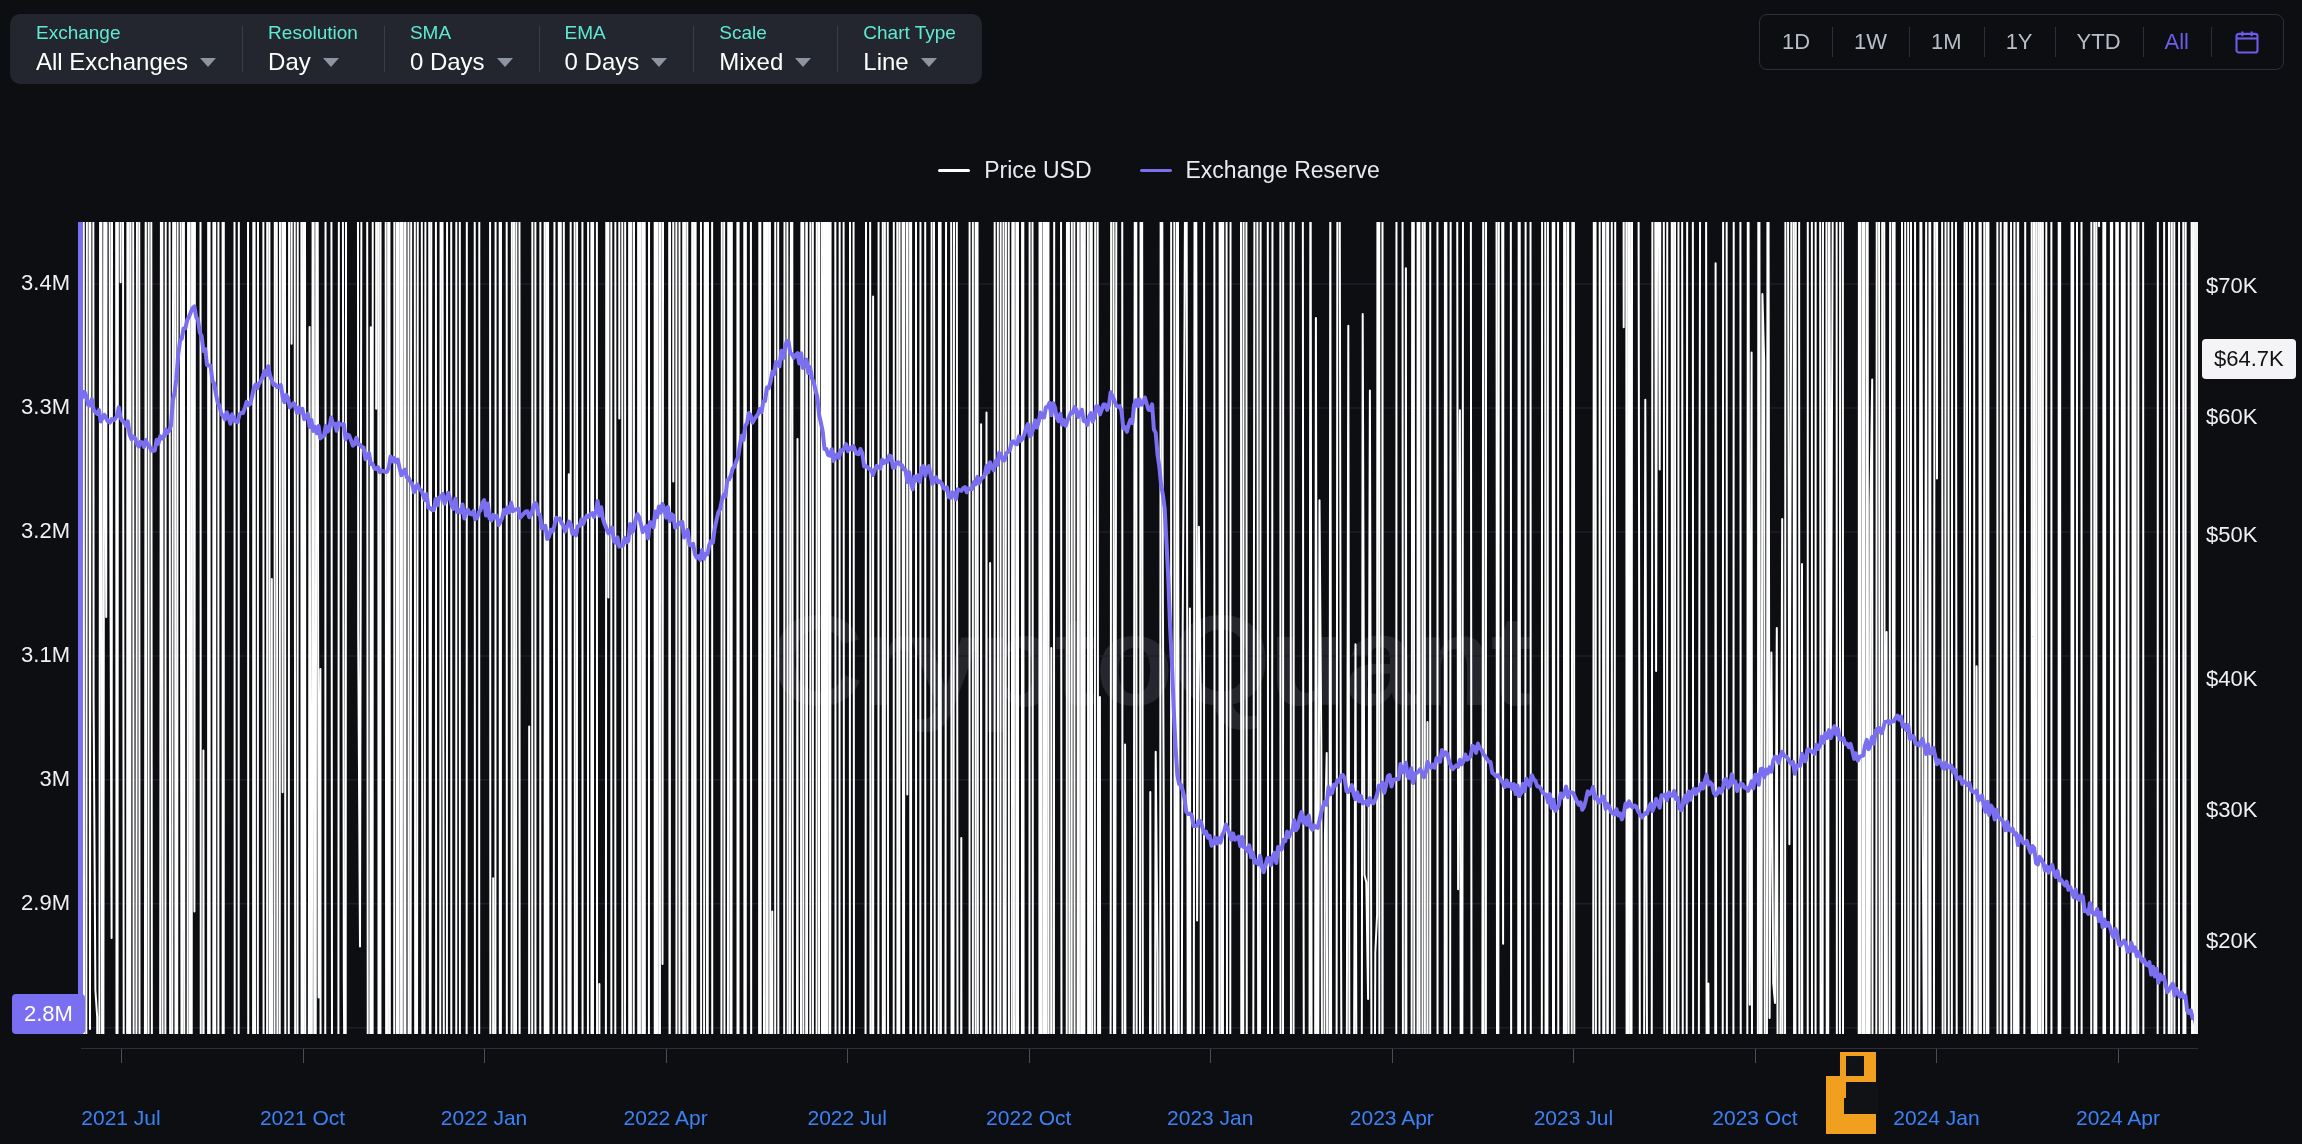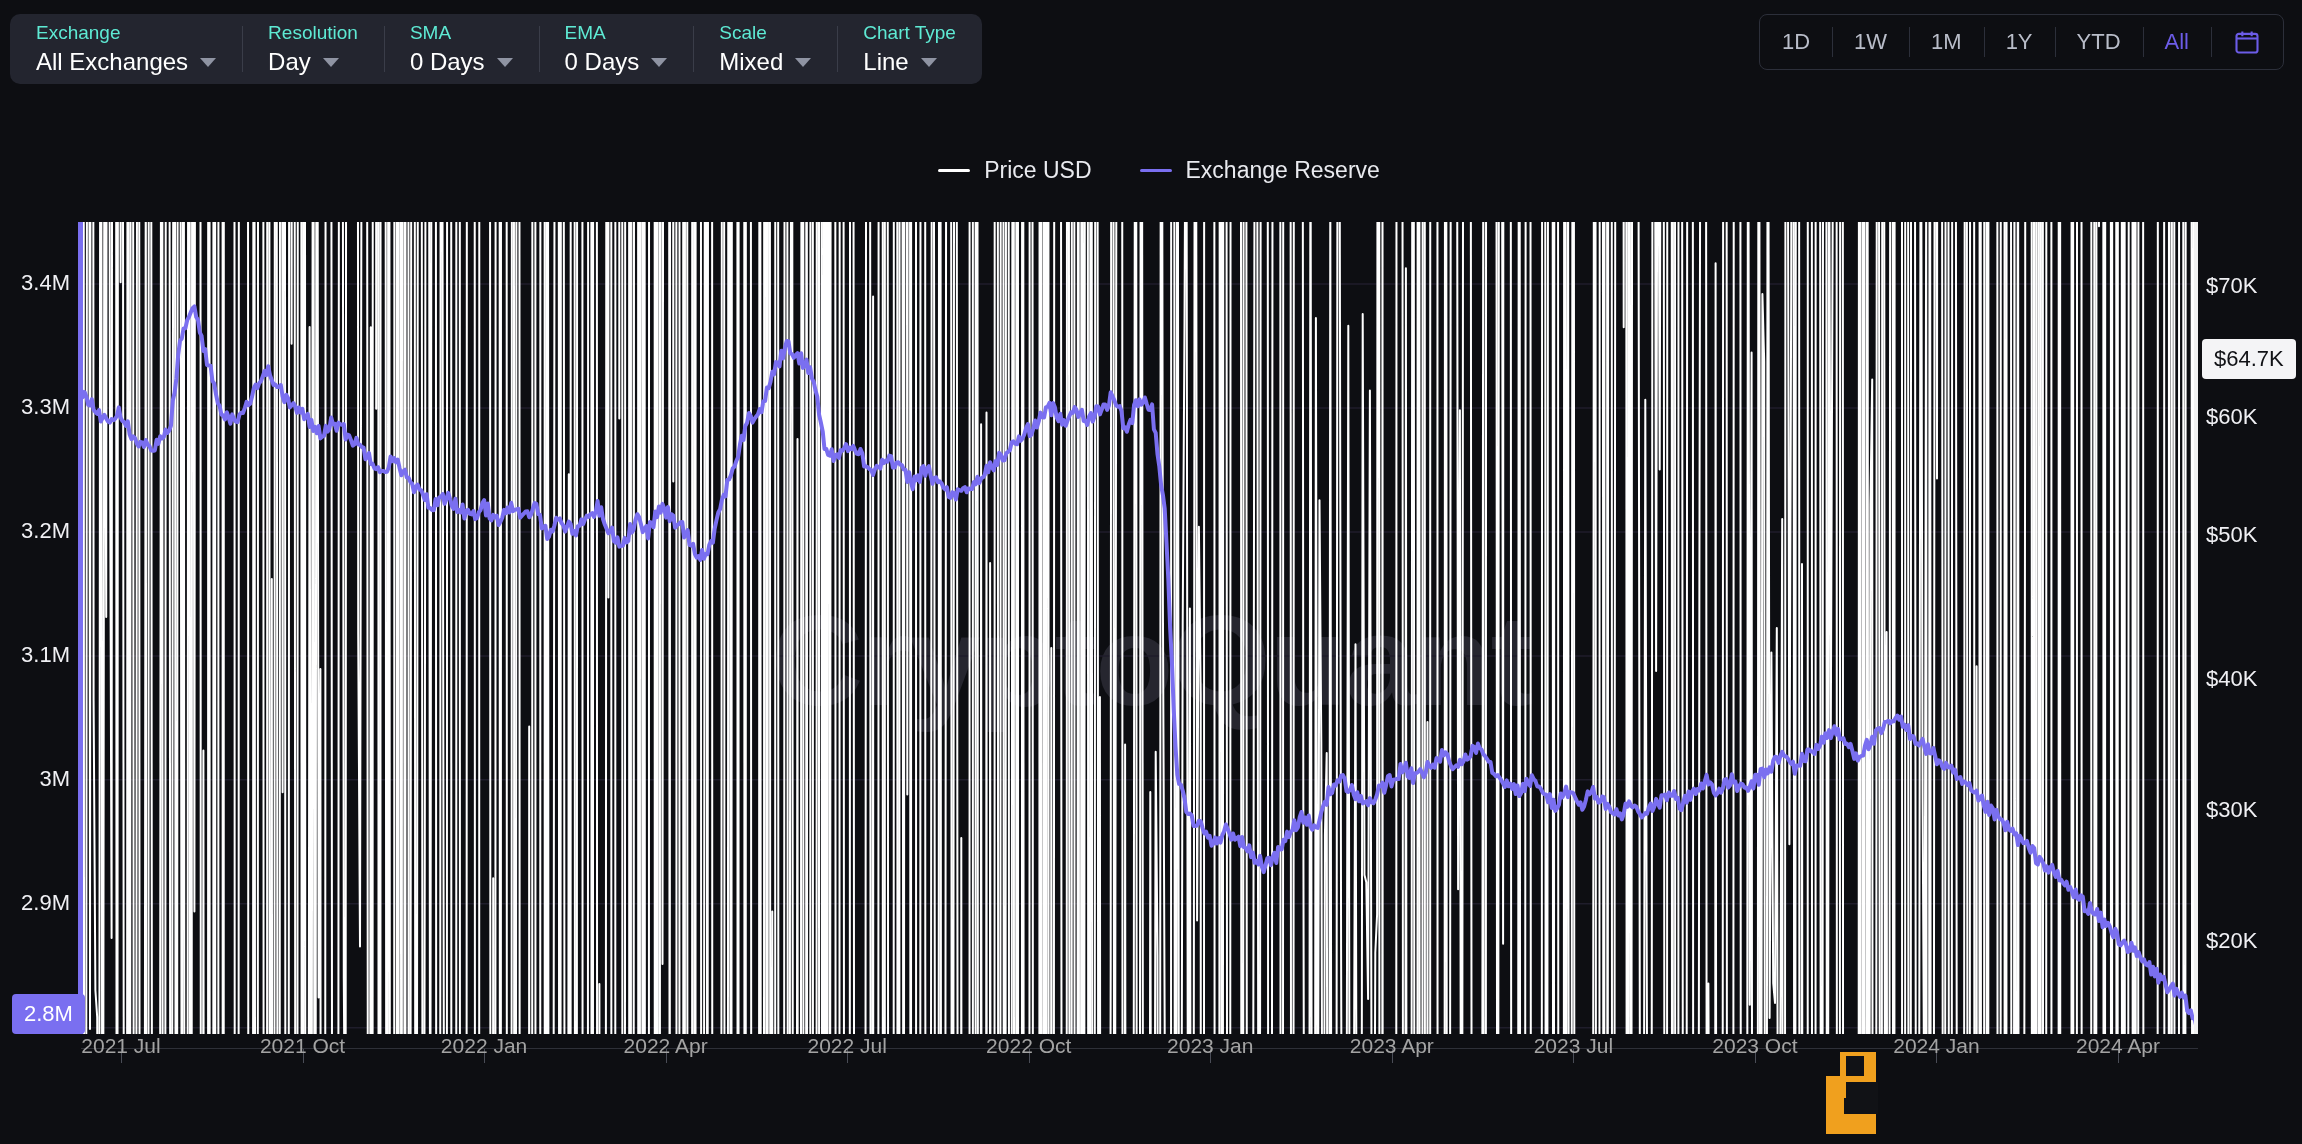--- a/index.html
+++ b/index.html
@@ -100,21 +100,21 @@
 
   
   .xaxis-line {
     position: absolute; left: 81px; top: 1048px; width: 2117px; height: 1px;
     background: #2e3038;
   }
   .xtick {
     position: absolute; top: 1049px; width: 1px; height: 14px; background: #4a4d57;
   }
   .xlabel {
-    position: absolute; top: 1034px; font-size: 21px; color: #a3a3a3;
+    position: absolute; top: 1106px; font-size: 21px; color: #3b82f6;
     transform: translateX(-50%); white-space: nowrap;
   }
 
   
   .jinse { position: absolute; left: 1800px; top: 1048px; display: flex; align-items: center; gap: 16px; }
   .jinse-text {
     font-size: 68px; color: #fafafa; font-weight: bold; letter-spacing: 2px;
     line-height: 1; white-space: nowrap;
   }
 </style>

